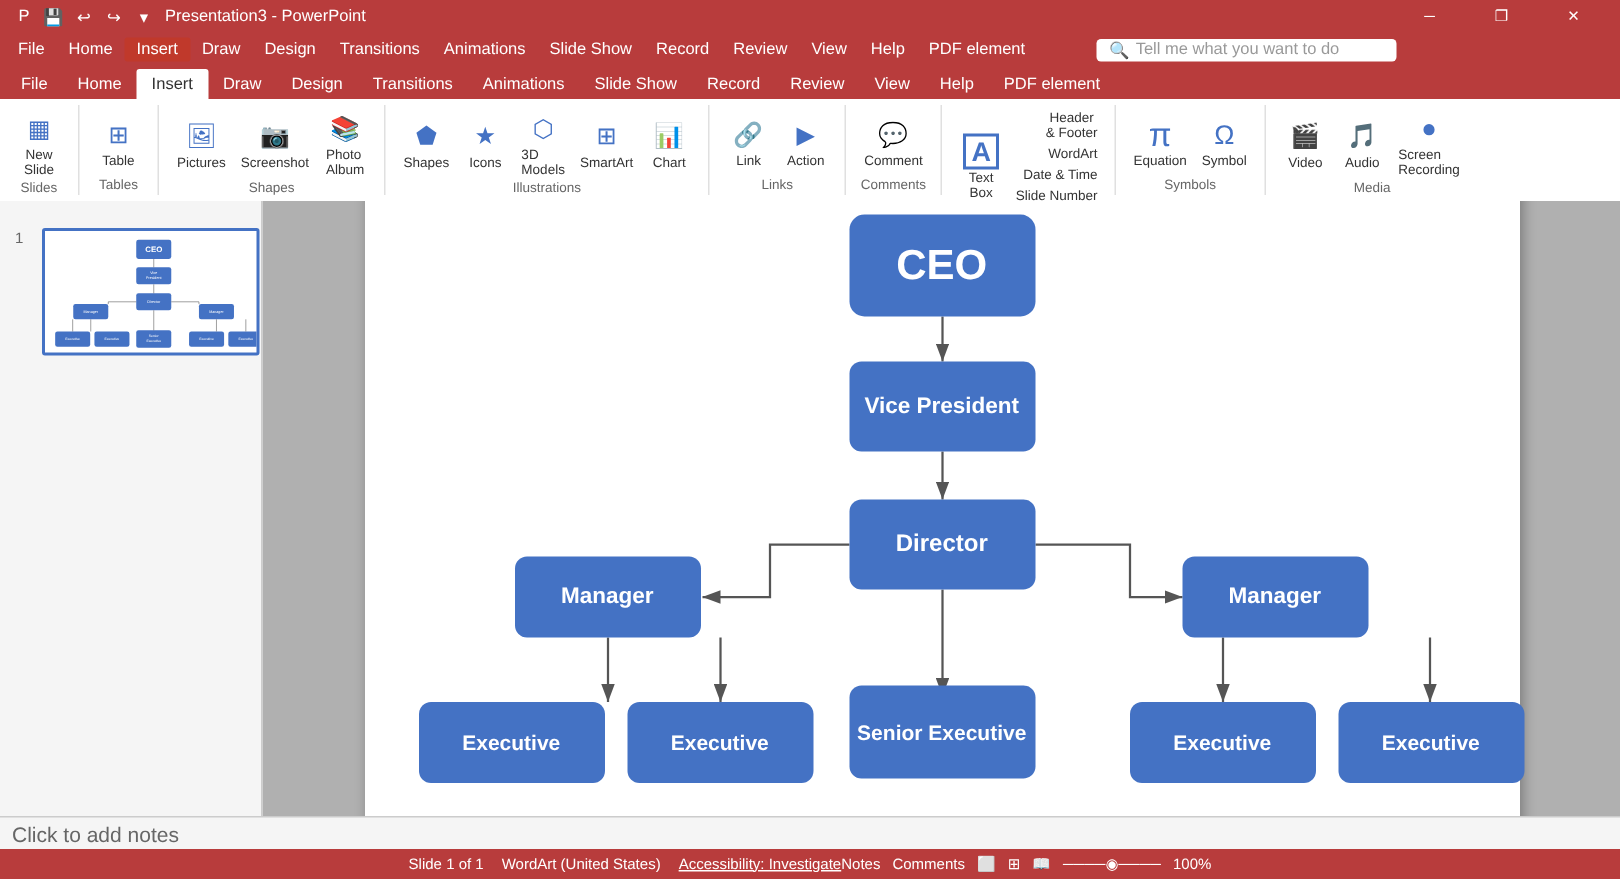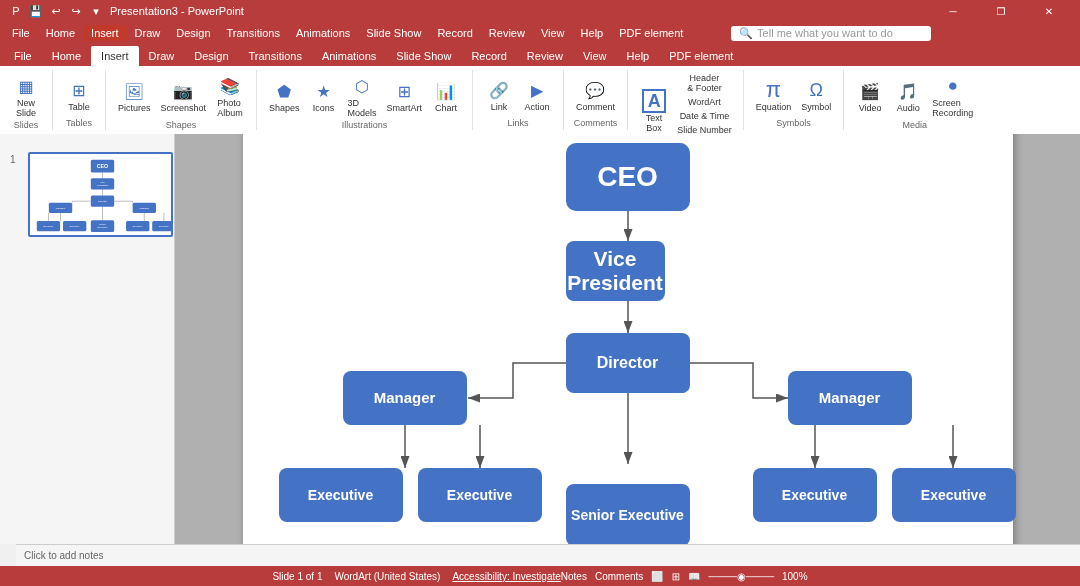--- a/index.html
+++ b/index.html
@@ -196,25 +196,25 @@
     .org-box.ceo {
       width: 124px;
       height: 68px;
       left: 323px;
       top: 20px;
       font-size: 28px;
       border-radius: 10px;
     }
 
     .org-box.vp {
-      width: 99px;
+      width: 124px;
       height: 60px;
       left: 323px;
       top: 118px;
-      font-size: 21px;
+      font-size: 15px;
     }
 
     .org-box.director {
       width: 124px;
       height: 60px;
       left: 323px;
       top: 210px;
       font-size: 16px;
     }
 
@@ -239,21 +239,21 @@
       height: 54px;
       font-size: 14px;
     }
 
     .org-box.exec1 { left: 36px; top: 345px; }
     .org-box.exec2 { left: 175px; top: 345px; }
     .org-box.senior-exec {
       width: 124px;
       height: 62px;
       left: 323px;
-      top: 361px;
+      top: 334px;
       font-size: 14px;
     }
     .org-box.exec3 { left: 510px; top: 345px; }
     .org-box.exec4 { left: 649px; top: 345px; }
 
     
     .connector-svg {
       position: absolute;
       top: 0;
       left: 0;
@@ -277,23 +277,22 @@
     .status-right { display: flex; align-items: center; gap: 8px; }
 
     
     .notes-bar {
       height: 22px;
       background: #f5f5f5;
       border-top: 1px solid #ccc;
       display: flex;
       align-items: center;
       padding: 0 8px;
-      font-size: 10px;
+      font-size: 14px;
       color: #666;
-      margin-left: 16px;
     }
 
     .quick-access {
       display: flex;
       align-items: center;
       gap: 4px;
     }
     .qa-btn {
       width: 16px;
       height: 16px;
@@ -454,21 +453,21 @@
       <div class="ribbon-group-label">Comments</div>
     </div>
 
     <div class="ribbon-group">
       <div class="ribbon-buttons">
         <div class="ribbon-btn">
           <div class="ribbon-btn-icon" style="font-size:18px; font-weight:bold; color:#4472c4; border: 2px solid #4472c4; width:24px; height:24px;">A</div>
           <span>Text</span>
           <span>Box</span>
         </div>
-        <div style="display:flex; flex-direction:column; gap:2px; align-items:center;">
+        <div style="display:flex; flex-direction:column; gap:2px; align-items:flex-end;">
           <div class="ribbon-btn-small">
             <span>Header</span>
             <span>&amp; Footer</span>
           </div>
           <div class="ribbon-btn-small">WordArt</div>
           <div class="ribbon-btn-small">Date &amp; Time</div>
           <div class="ribbon-btn-small">Slide Number</div>
           <div class="ribbon-btn-small">Object</div>
         </div>
       </div>

